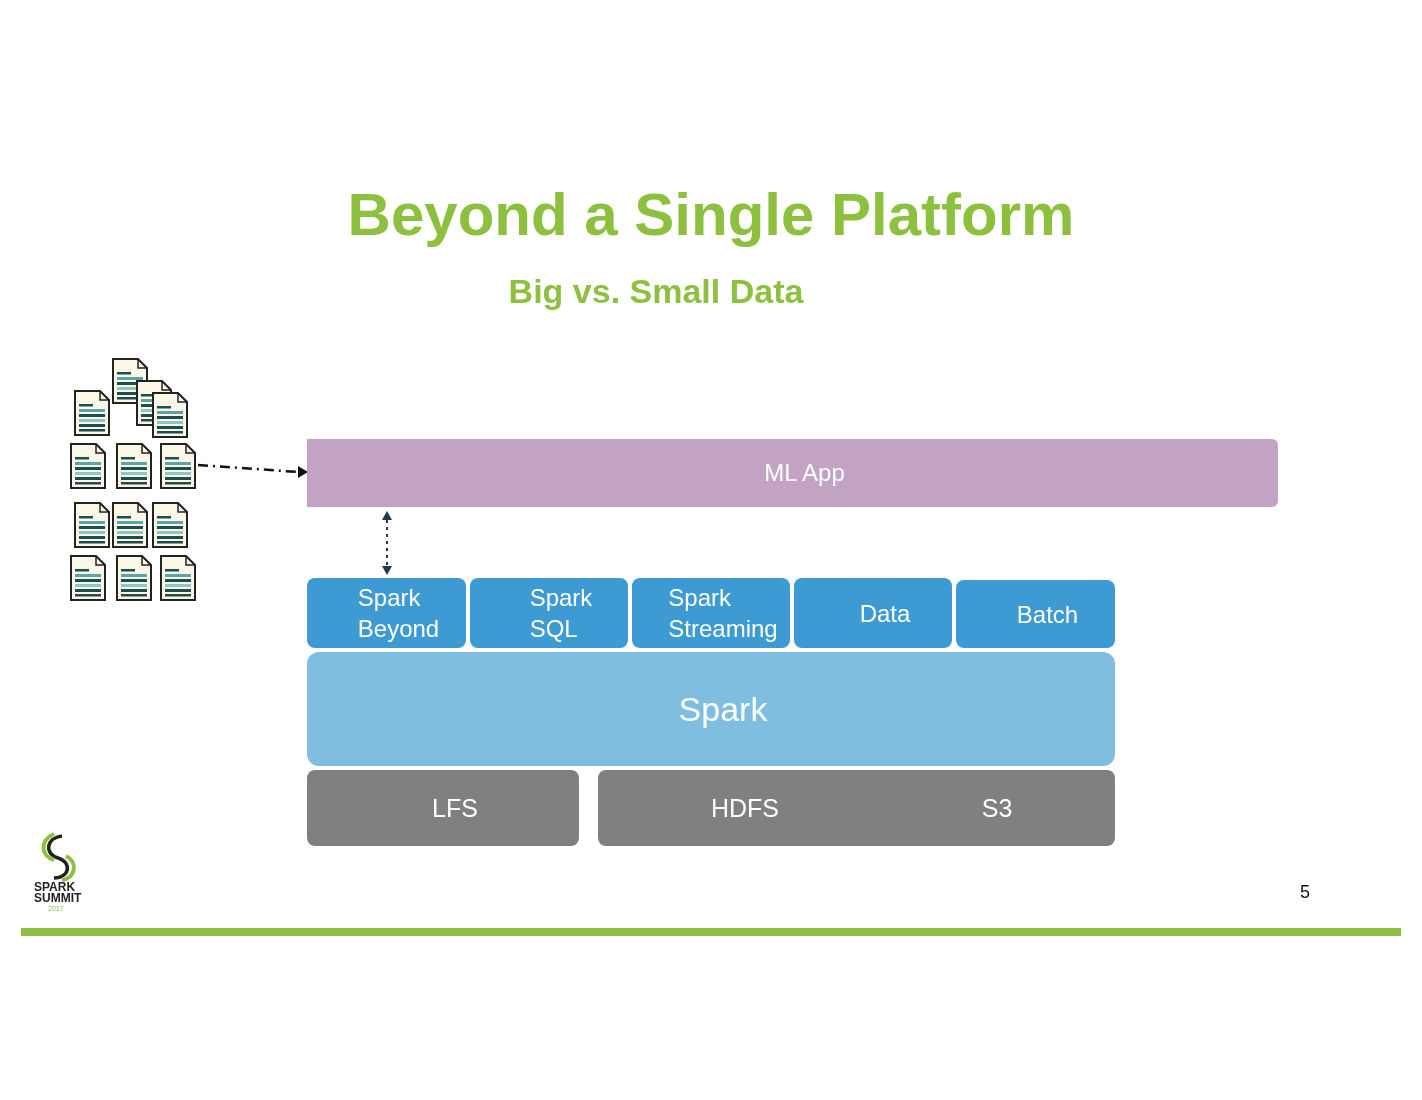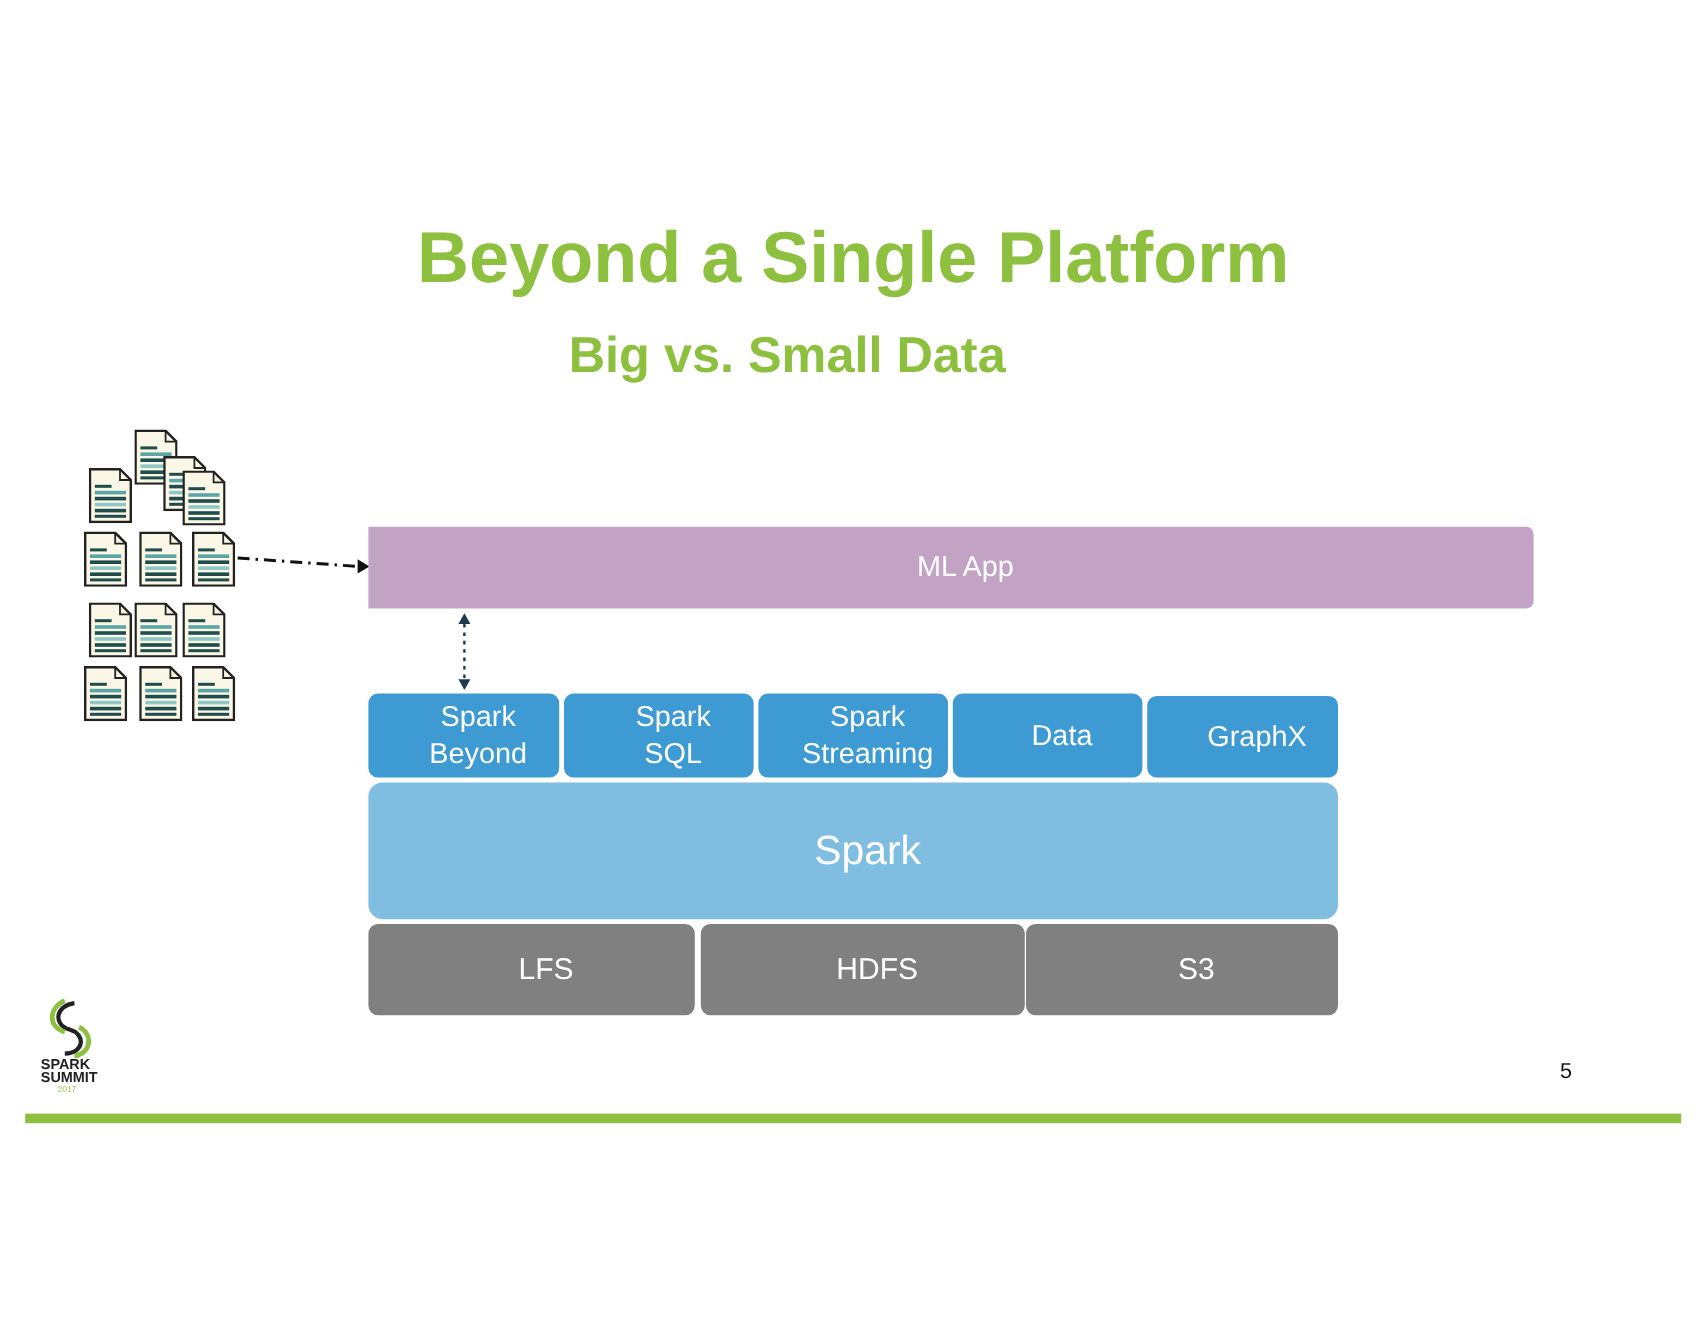--- a/index.html
+++ b/index.html
@@ -1,19 +1,19 @@
 <!DOCTYPE html>
 <html><head>
 <meta charset="utf-8">
 <style>
   html,body{margin:0;padding:0;background:#fff;}
   body{width:1422px;height:1100px;position:relative;overflow:hidden;font-family:"Liberation Sans",sans-serif;}
   .title{position:absolute;left:0;width:1422px;top:180px;text-align:center;color:#8dc03f;font-weight:bold;font-size:60px;letter-spacing:0px;}
-  .subtitle{position:absolute;left:0;width:1312px;top:272px;text-align:center;color:#8dc03f;font-weight:bold;font-size:42px;}
-  .box{position:absolute;display:flex;align-items:center;justify-content:center;text-align:center;color:#fff;box-sizing:border-box;padding-left:24px;}
+  .subtitle{position:absolute;left:0;width:1312px;top:272px;text-align:center;color:#8dc03f;font-weight:bold;font-size:34px;}
+  .box{position:absolute;display:flex;align-items:center;justify-content:center;text-align:left;color:#fff;box-sizing:border-box;padding-left:24px;}
   .mlapp{left:307px;top:439px;width:971px;height:68px;background:#c3a3c3;border-radius:0 6px 6px 0;font-size:24px;}
   .comp{top:578px;height:70px;background:#3d9ad3;border-radius:8px;font-size:24px;line-height:31px;}
   .spark{left:307px;top:652px;width:808px;height:114px;background:#80bee1;border-radius:12px;font-size:34px;}
   .store{top:770px;height:76px;background:#808080;border-radius:8px;font-size:25px;}
   .pagenum{position:absolute;left:1300px;top:882px;font-size:18px;color:#111;}
   .footer-line{position:absolute;left:21px;top:928px;width:1380px;height:8px;background:#8dc03f;}
   .logo{position:absolute;left:32px;top:832px;width:60px;height:82px;}
   .doc{position:absolute;}
   .arrow-svg{position:absolute;left:0;top:0;}
 </style>
@@ -185,27 +185,27 @@
 <div class="box comp" style="left:632px;width:158px;">
   <div>
       <div>Spark</div>
       <div>Streaming</div>
     </div>
 </div>
 <div class="box comp" style="left:794px;width:158px;">
   <div>Data</div>
 </div>
 <div class="box comp" style="left:956px;width:159px;top:580px;height:68px;">
-  <div>GraphX</div>
+  <div>Batch</div>
 </div>
 
 <div class="box spark">Spark</div>
 
 <div class="box store" style="left:307px;width:272px;">LFS</div>
-<div class="box store" style="left:584px;width:270px;">HDFS</div>
+<div class="box store" style="left:598px;width:270px;">HDFS</div>
 <div class="box store" style="left:855px;width:260px;">S3</div>
 
 <div class="logo">
   <svg width="60" height="50">
     <path d="M30 4 C14 6 12 22 26 26 C40 30 38 46 22 46" fill="none" stroke="#222" stroke-width="3.5"></path>
     <path d="M22 2 C8 8 8 24 22 28" fill="none" stroke="#8dc03f" stroke-width="4"></path>
     <path d="M34 24 C46 30 44 46 30 48" fill="none" stroke="#8dc03f" stroke-width="4"></path>
   </svg>
   <div style="position:absolute;left:2px;top:50px;font-size:12px;font-weight:bold;line-height:11px;color:#222;">
     <div>SPARK</div>

